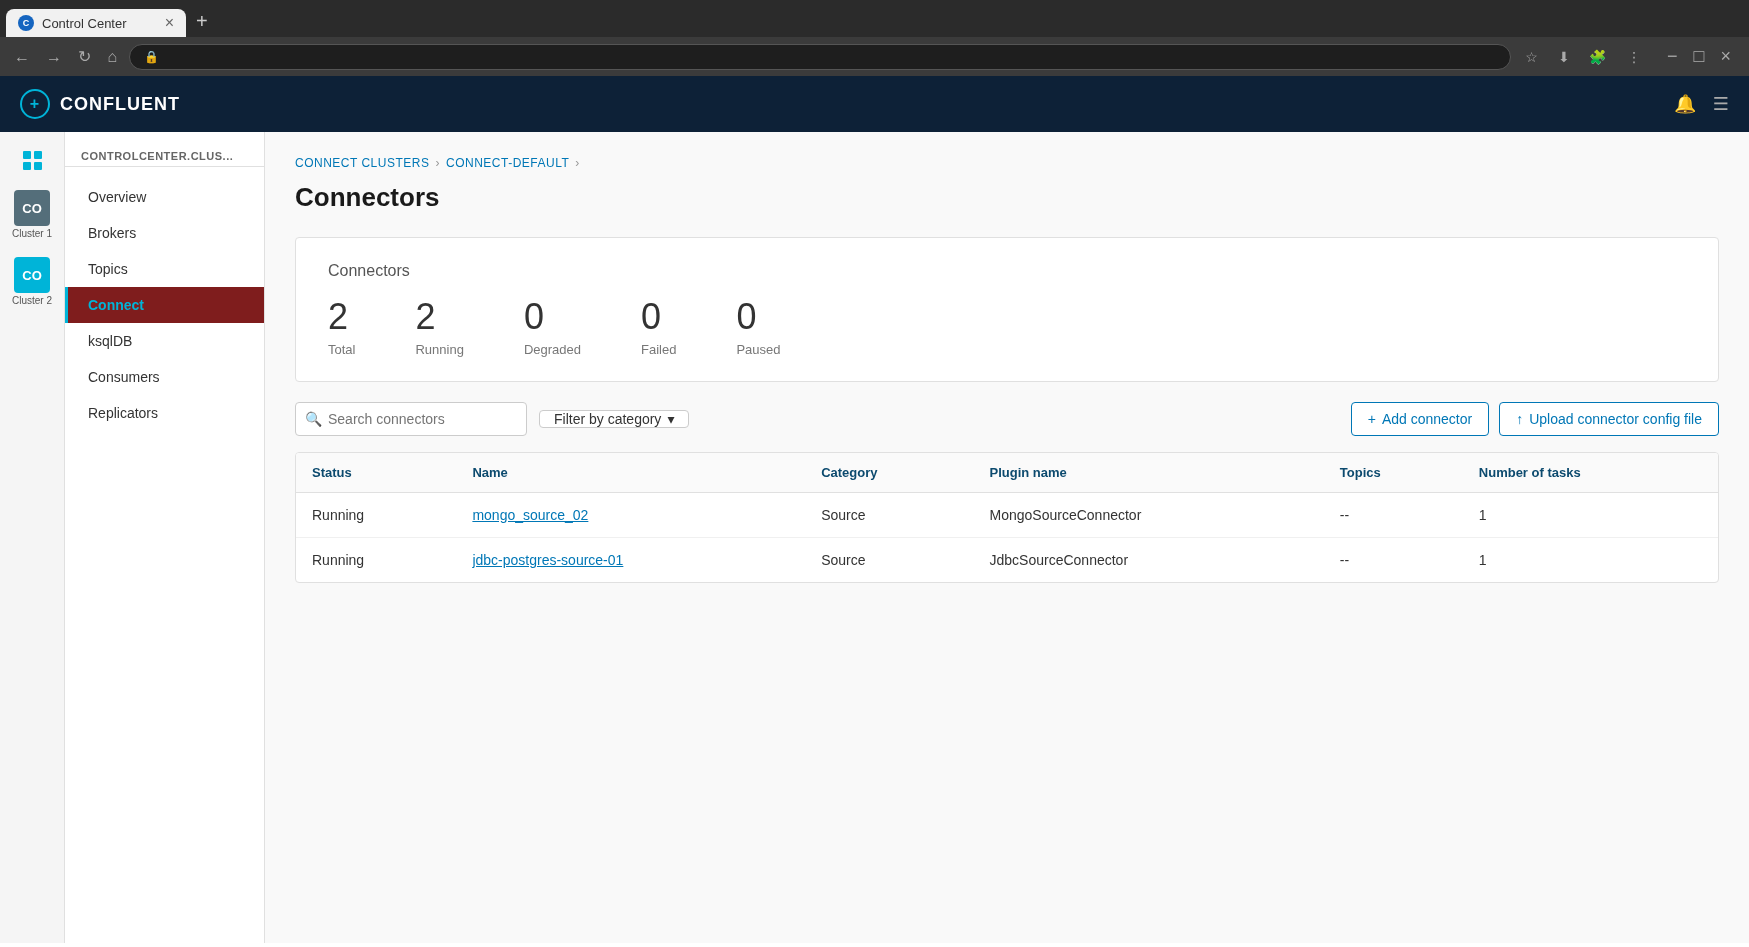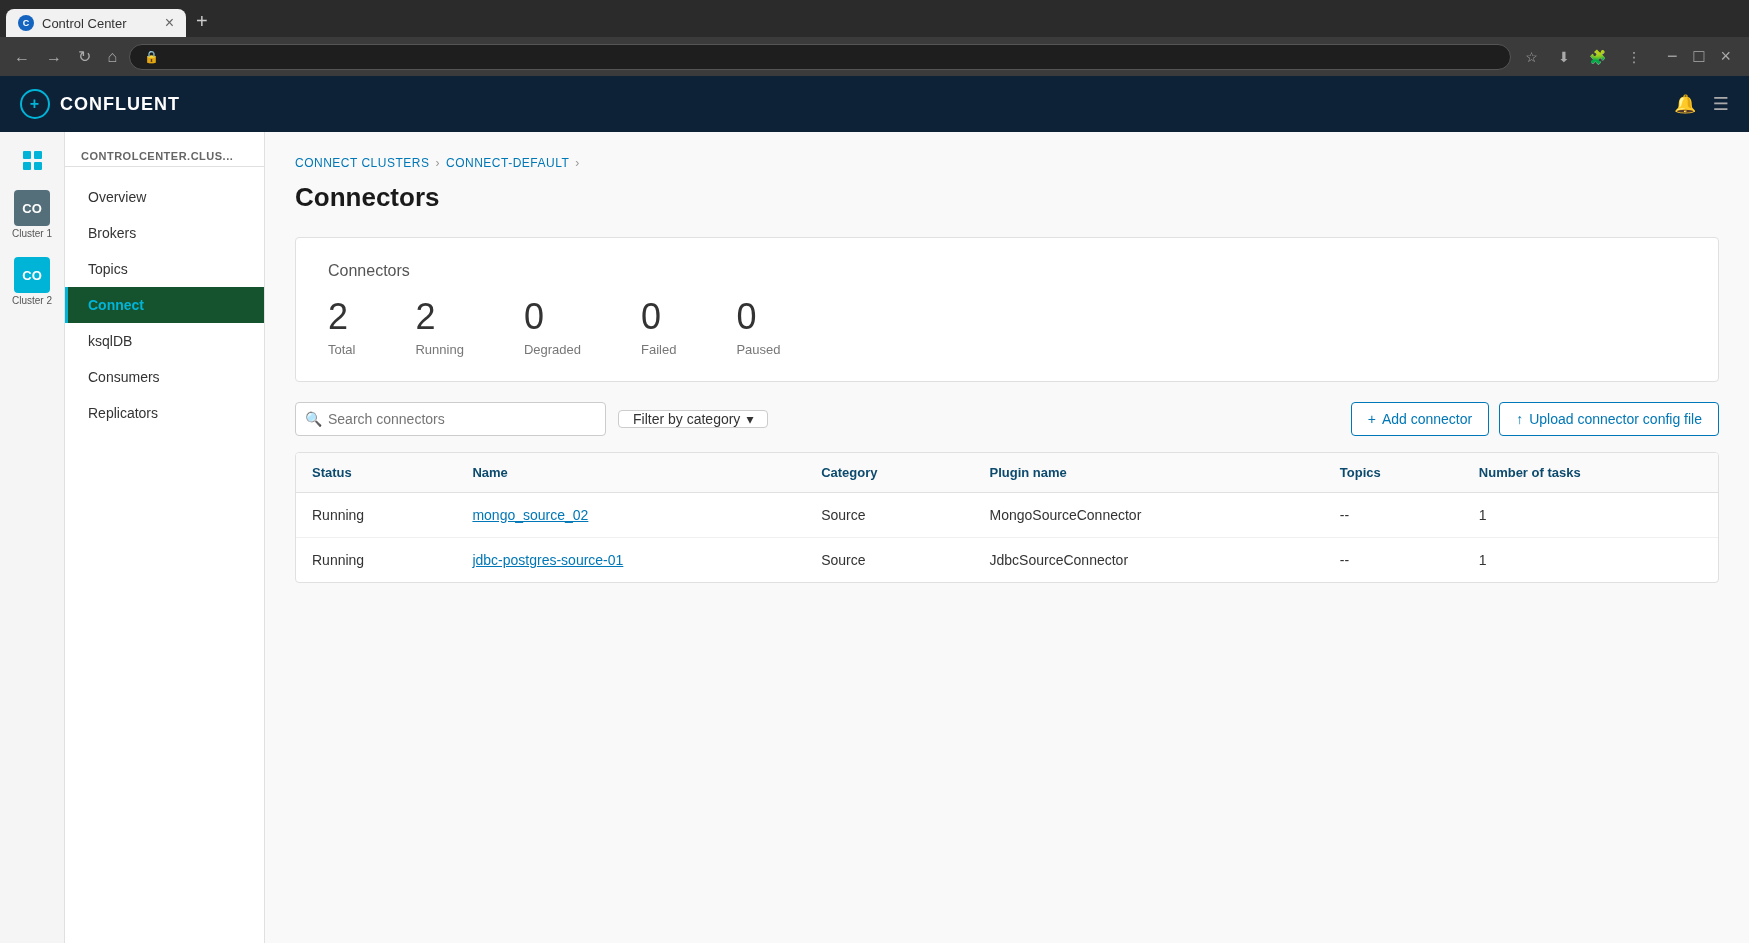--- a/index.html
+++ b/index.html
@@ -43,21 +43,21 @@
     .cluster-icon-badge.cluster1 { background: #546e7a; }
     .cluster-icon-badge.cluster2 { background: #00b4d8; }
     .cluster-icon-label { font-size: 10px; color: #555; text-align: center; }
     .cluster-apps-icon { width: 36px; height: 36px; display: flex; align-items: center; justify-content: center; cursor: pointer; }
     .apps-grid { display: grid; grid-template-columns: repeat(2, 8px); gap: 3px; }
     .apps-grid-dot { width: 8px; height: 8px; background: #00b4d8; border-radius: 1px; }
 
     .sidebar-nav { flex: 1; padding-top: 10px; }
     .sidebar-header { padding: 8px 16px 4px; font-size: 11px; font-weight: bold; color: #666; letter-spacing: 0.5px; border-bottom: 1px solid #e0e0e0; margin-bottom: 12px; }
     .sidebar-item { padding: 10px 20px; cursor: pointer; color: #333; font-size: 14px; border-left: 3px solid transparent; }
-    .sidebar-item.active { background: #14532d; border-left: 3px solid #00b4d8; color: #00b4d8; font-weight: 600; }
+    .sidebar-item.active { background: #7f1d1d; border-left: 3px solid #00b4d8; color: #00b4d8; font-weight: 600; }
 
     
     .content { flex: 1; background: #f9f9f9; overflow-y: auto; padding: 24px 30px; }
 
     
     .breadcrumb { display: flex; align-items: center; gap: 6px; font-size: 12px; color: #666; margin-bottom: 12px; text-transform: uppercase; letter-spacing: 0.5px; }
     .breadcrumb-link { color: #0077b6; cursor: pointer; text-decoration: none; }
     .breadcrumb-sep { color: #999; }
 
     
@@ -68,21 +68,21 @@
     .stats-card-title { font-size: 16px; color: #555; margin-bottom: 16px; }
     .stats-row { display: flex; gap: 60px; }
     .stat-item { display: flex; flex-direction: column; gap: 4px; }
     .stat-value { font-size: 36px; color: #333; font-weight: 300; }
     .stat-label { font-size: 13px; color: #777; }
 
     
     .toolbar { display: flex; align-items: center; gap: 12px; margin-bottom: 16px; }
     .search-input-wrapper { position: relative; }
     .search-icon { position: absolute; left: 10px; top: 50%; transform: translateY(-50%); color: #aaa; font-size: 14px; }
-    .search-input { padding: 8px 12px 8px 32px; border: 1px solid #ccc; border-radius: 4px; font-size: 14px; width: 311px; color: #333; outline: none; background: white; }
+    .search-input { padding: 8px 12px 8px 32px; border: 1px solid #ccc; border-radius: 4px; font-size: 14px; width: 232px; color: #333; outline: none; background: white; }
     .filter-btn { padding: 0 14px; border: 1px solid #ccc; border-radius: 4px; background: white; font-size: 14px; color: #333; cursor: pointer; display: flex; align-items: center; gap: 6px; }
     .toolbar-right { margin-left: auto; display: flex; gap: 10px; }
     .btn-primary { padding: 8px 16px; border: 1px solid #0077b6; border-radius: 4px; background: white; color: #0077b6; cursor: pointer; font-size: 14px; display: flex; align-items: center; gap: 6px; }
     .btn-secondary { padding: 8px 16px; border: 1px solid #0077b6; border-radius: 4px; background: white; color: #0077b6; cursor: pointer; font-size: 14px; display: flex; align-items: center; gap: 6px; }
 
     
     .table-container { background: white; border: 1px solid #e0e0e0; border-radius: 4px; overflow: hidden; }
     table { width: 100%; border-collapse: collapse; }
     thead th { padding: 12px 16px; text-align: left; font-weight: 600; color: #0c4a6e; font-size: 13px; border-bottom: 1px solid #e0e0e0; background: #fafafa; }
     tbody td { padding: 14px 16px; border-bottom: 1px solid #f0f0f0; font-size: 14px; color: #333; }

